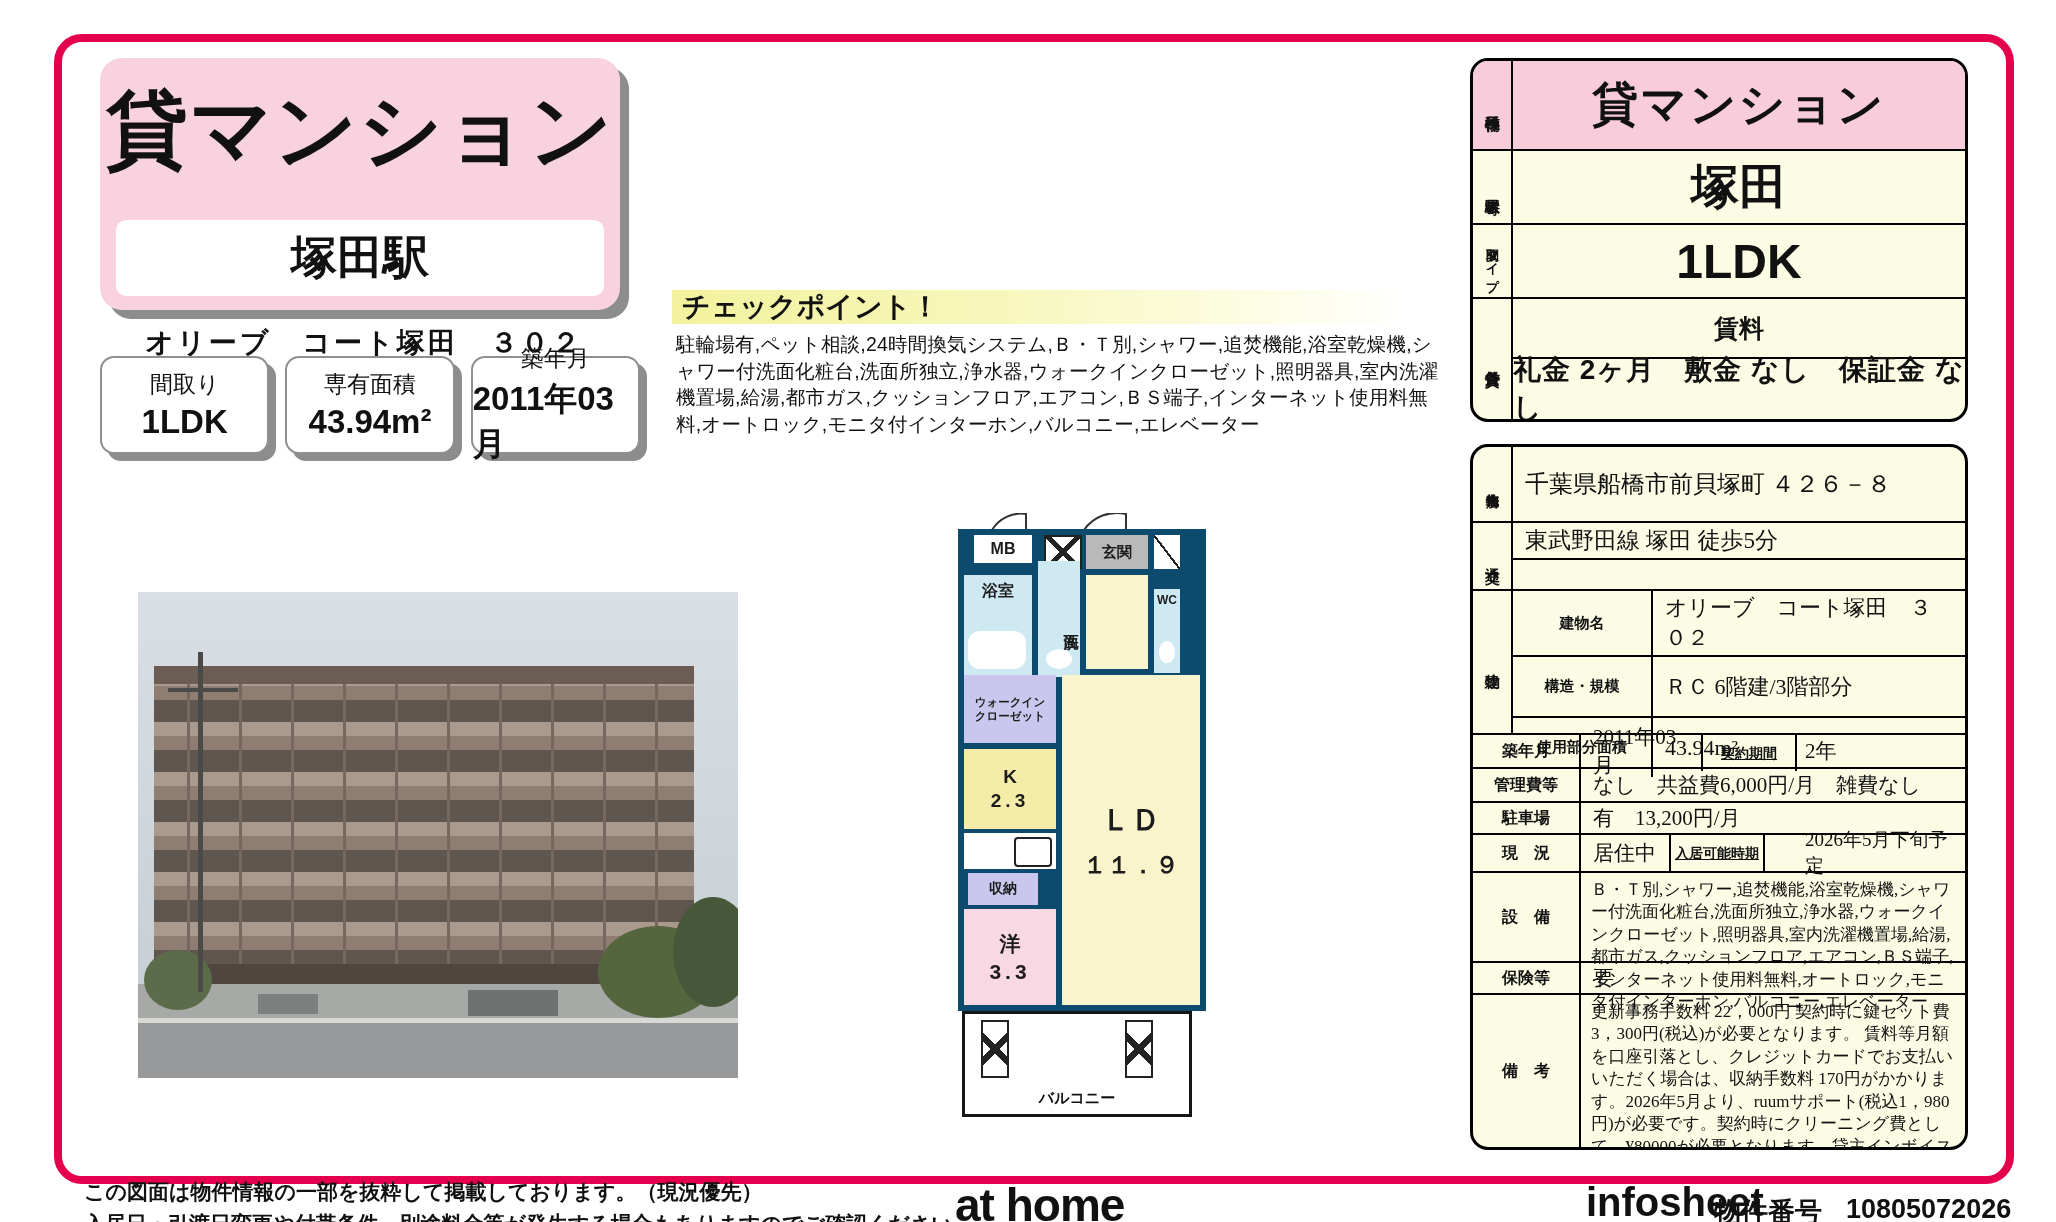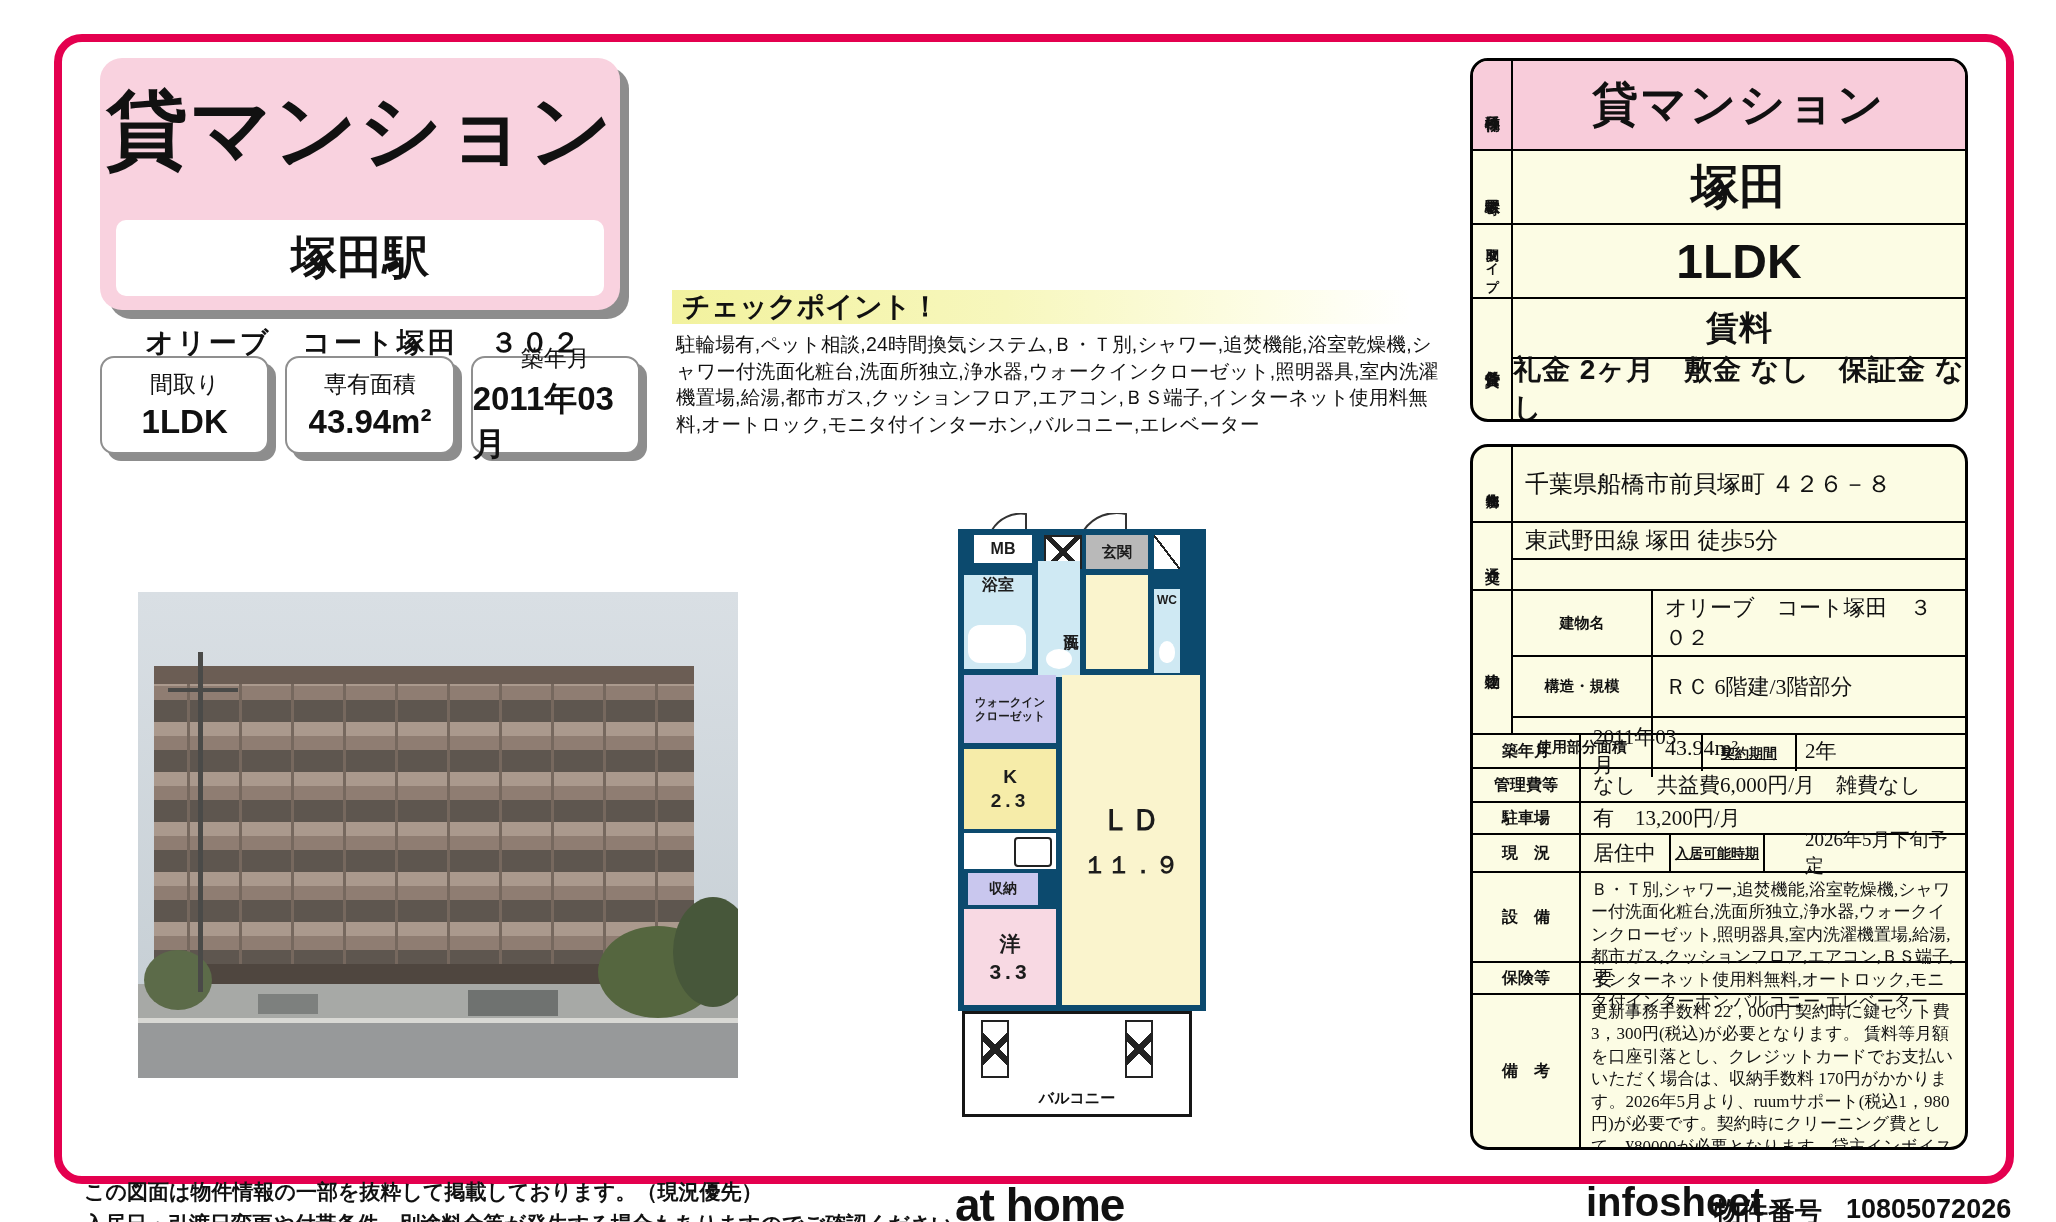--- a/index.html
+++ b/index.html
@@ -135,21 +135,21 @@
   <div class="fp">
     <svg class="arcs" width="252" height="18">
       <path d="M36 17 A34 34 0 0 1 70 1 L70 17 Z" fill="#fff" stroke="#333" stroke-width="2"></path>
       <path d="M128 17 A40 40 0 0 1 170 1 L170 17 Z" fill="#fff" stroke="#333" stroke-width="2"></path>
     </svg>
     <div class="unit">
       <div class="room white" style="left:16px;top:6px;width:58px;height:28px;font-size:16px;">MB</div>
       <div class="room hatch" style="left:86px;top:6px;width:34px;height:30px;"></div>
       <div class="room gray" style="left:128px;top:6px;width:62px;height:34px;font-size:15px;">玄関</div>
       <div class="room white" style="left:196px;top:6px;width:26px;height:34px;background:linear-gradient(to bottom left,transparent 48%,#222 48% 53%,transparent 53%),#fff;"></div>
-      <div class="room blue" style="left:6px;top:46px;width:68px;height:94px;font-size:16px;justify-content:flex-start;">
+      <div class="room blue" style="left:6px;top:46px;width:68px;height:94px;font-size:16px;justify-content:flex-start;padding-top:6px;">
         <span>浴室</span>
         <span class="tub"></span>
       </div>
       <div class="room blue" style="left:80px;top:32px;width:42px;height:108px;font-size:15px;writing-mode:vertical-rl;text-orientation:upright;justify-content:flex-start;padding-top:8px;">
         <span>洗面</span>
         <span class="sink"></span>
       </div>
       <div class="room pyel" style="left:128px;top:46px;width:62px;height:94px;"></div>
       <div class="room blue" style="left:196px;top:60px;width:26px;height:80px;font-size:12px;justify-content:flex-start;padding-top:4px;">
         <span>WC</span>
@@ -193,21 +193,21 @@
       <div class="cell big" style="font-size:48px;">塚田</div>
     </div>
     <div class="trow r3">
       <div class="vlab" style="font-size:13px;">間取タイプ</div>
       <div class="cell big" style="font-size:48px;">1LDK</div>
     </div>
     <div class="trow" style="height:120px;">
       <div class="vlab">賃貸条件</div>
       <div class="rentcol">
         <div class="rentline">
-          <span style="font-size:33px;font-weight:700;text-align:center;">賃料</span>
+          <span style="font-size:25px;font-weight:700;text-align:center;">賃料</span>
         </div>
         <div class="termline">礼金 2ヶ月　敷金 なし　保証金 なし</div>
       </div>
     </div>
   </div>
 
   <div class="tbl t2" style="top:444px;">
     <div class="trow" style="height:74px;">
       <div class="vlab" style="font-size:13px;">物件所在地</div>
       <div class="val serif">千葉県船橋市前貝塚町 ４２６－８</div>

